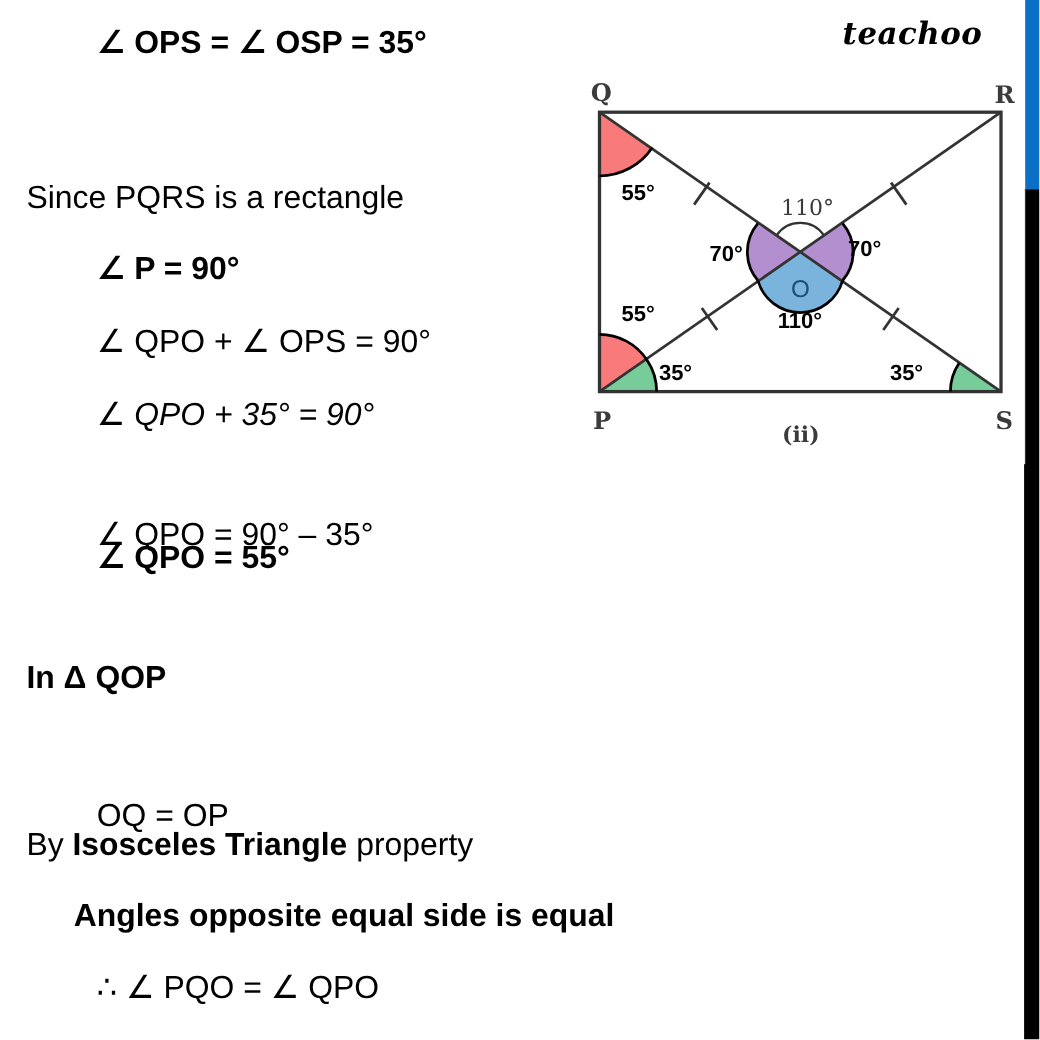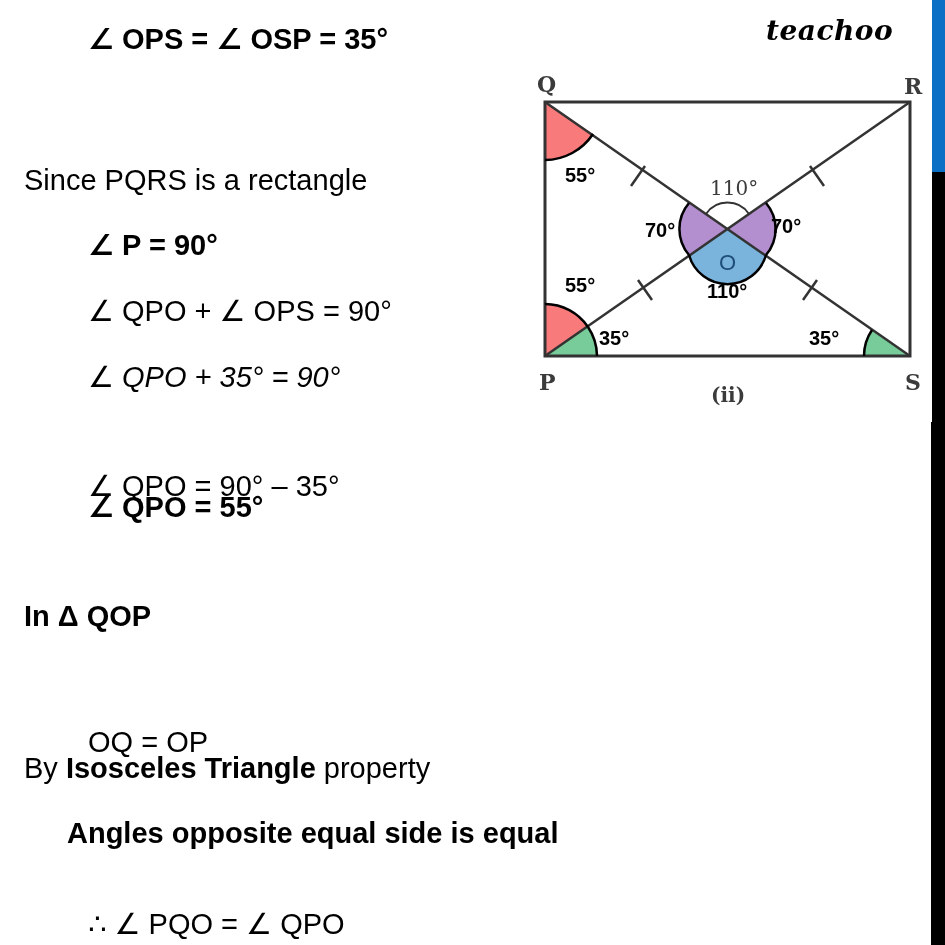--- a/index.html
+++ b/index.html
@@ -29,21 +29,21 @@
 <div class="line" style="left:24px; top:165px;">Since PQRS is a rectangle</div>
 <div class="line b" style="left:88px; top:230px;">∠ P = 90°</div>
 <div class="line" style="left:88px; top:296px;">∠ QPO + ∠ OPS = 90°</div>
 <div class="line" style="left:88px; top:362px;font-style:italic;">∠ QPO + 35° = 90°</div>
 <div class="line" style="left:88px; top:427px;margin-top:44px;">∠ QPO = 90° – 35°</div>
 <div class="line b" style="left:88px; top:492px;">∠ QPO = 55°</div>
 <div class="line" style="left:24px; top:601px;font-weight:bold;">In Δ QOP</div>
 <div class="line" style="left:88px; top:688px;margin-top:39px;">OQ = OP</div>
 <div class="line" style="left:24px; top:753px;"><span>By </span><span class="b">Isosceles Triangle</span><span> property</span></div>
 <div class="line b" style="left:20px; top:818px;margin-left:47px;">Angles opposite equal side is equal</div>
-<div class="line" style="left:88px; top:883px;margin-top:26px;">∴ ∠ PQO = ∠ QPO</div>
+<div class="line" style="left:88px; top:883px;">∴ ∠ PQO = ∠ QPO</div>
 
 <svg class="diagram" width="945" height="945" viewBox="0 0 945 945">
 
   <path d="M545,102 L545,160 A58,58 0 0 0 593,134 Z" fill="#f97a7a"></path>
 
   <path d="M545,356 L545,304 A52,52 0 0 1 588,327 Z" fill="#f97a7a"></path>
 
   <path d="M545,356 L588,327 A52,52 0 0 1 597,356 Z" fill="#77cc99"></path>
 
   <path d="M910,356 L864,356 A46,46 0 0 1 872,330 Z" fill="#77cc99"></path>

